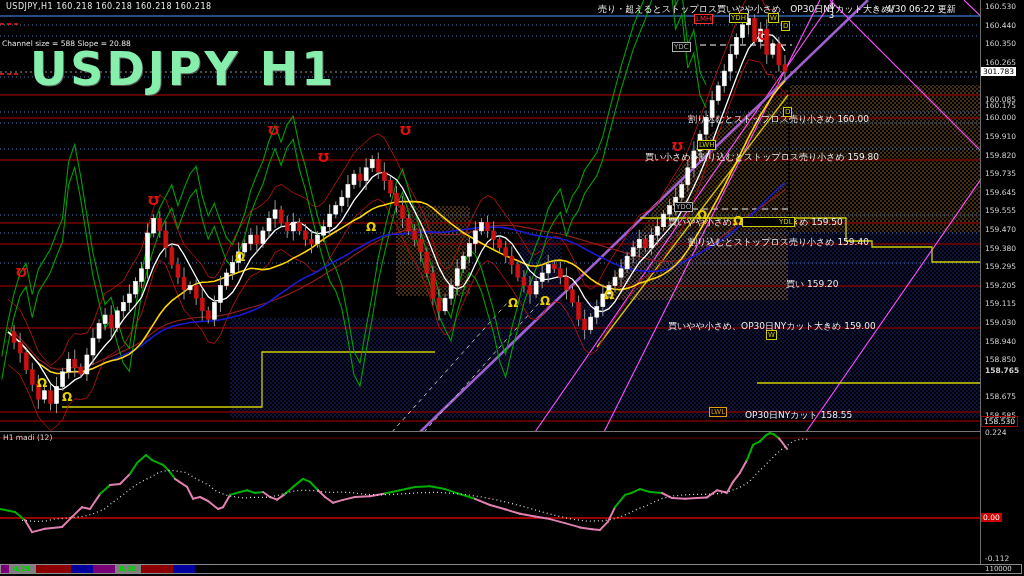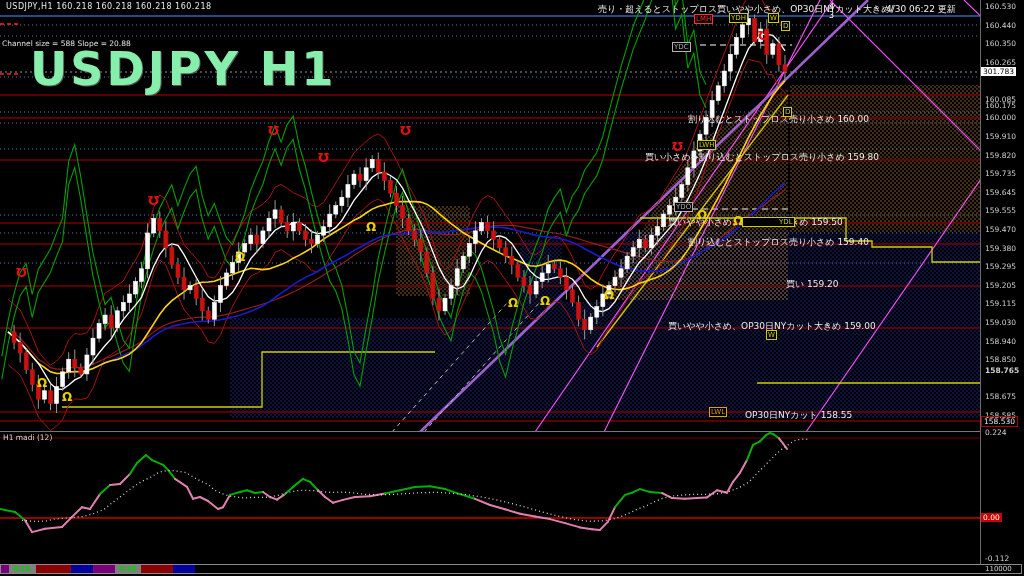--- a/index.html
+++ b/index.html
@@ -528,18 +528,18 @@
     </div>
 
   <div class="abs" id="bottom-bar">
       <div class="sess-seg" style="left: 0px; width: 8px; background: rgb(122, 0, 122);"></div>
       <div class="sess-seg" style="left: 8px; width: 27px; background: rgb(127, 127, 127);"></div>
       <div class="sess-label" style="left: 12px;">4/29</div>
       <div class="sess-seg" style="left: 35px; width: 35px; background: rgb(139, 0, 0);"></div>
       <div class="sess-seg" style="left: 70px; width: 22px; background: rgb(0, 0, 160);"></div>
       <div class="sess-seg" style="left: 92px; width: 22px; background: rgb(122, 0, 122);"></div>
       <div class="sess-seg" style="left: 114px; width: 26px; background: rgb(127, 127, 127);"></div>
-      <div class="sess-label" style="left: 118px;">4/20</div>
+      <div class="sess-label" style="left: 118px;">8/30</div>
       <div class="sess-seg" style="left: 140px; width: 32px; background: rgb(139, 0, 0);"></div>
       <div class="sess-seg" style="left: 172px; width: 22px; background: rgb(0, 0, 160);"></div>
     </div>
   <div class="abs" id="bottom-count">110000</div>
 </div>
 
 </body></html>

